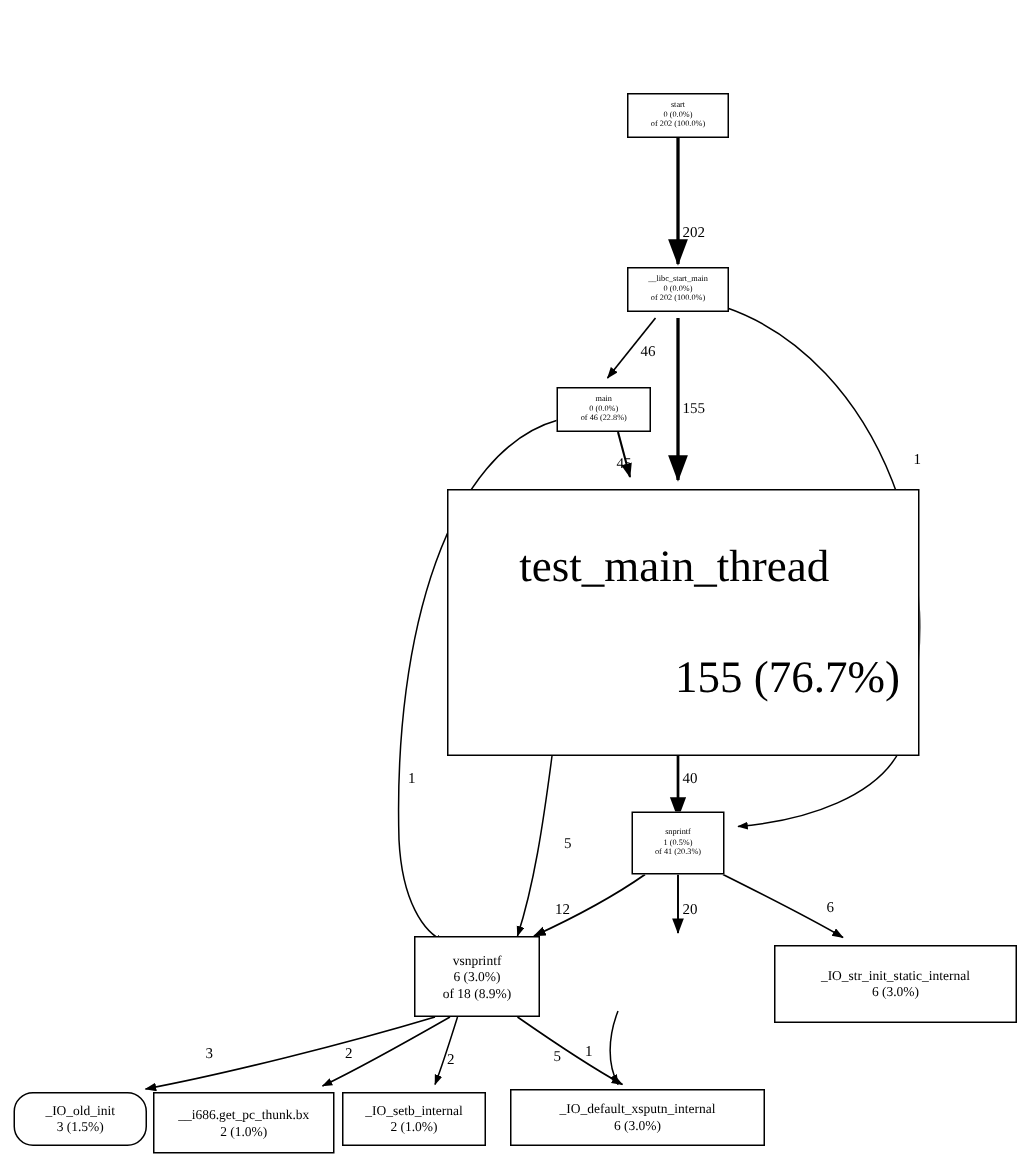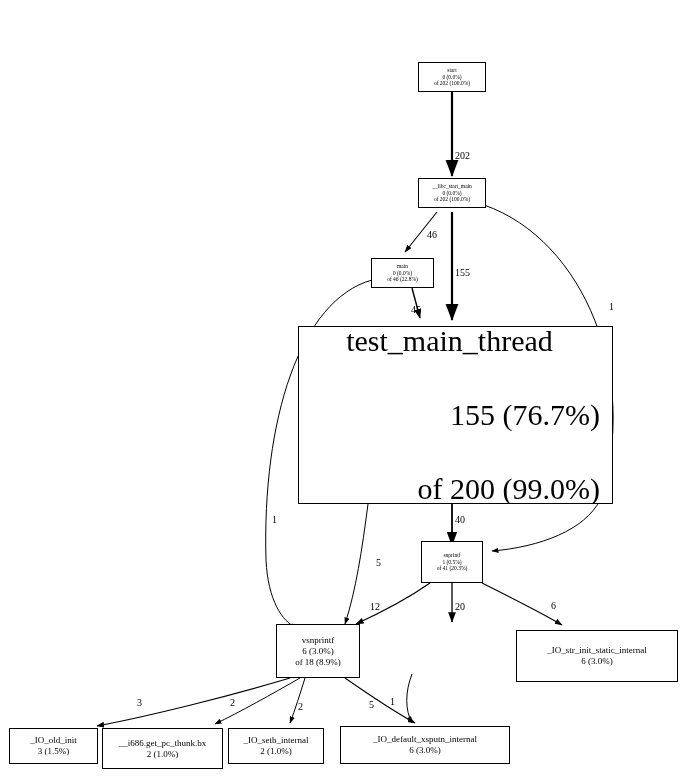--- a/index.html
+++ b/index.html
@@ -141,42 +141,41 @@
 
   <div class="node tiny" id="node-main" style="left:371px; top:258px; width:63px; height:30px;">
     <span class="ln t1">main</span>
     <span class="ln">0 (0.0%)</span>
     <span class="ln">of 46 (22.8%)</span>
   </div>
 
   <div class="node" id="node-test-main-thread" style="left:298px; top:326px; width:315px; height:178px;gap:34px;">
     <span class="ln t1">test_main_thread</span>
     <span class="ln">155 (76.7%)</span>
-    <span class="ln">of 200 (99.0%)</span>
   </div>
 
   <div class="node tiny" id="node-snprintf" style="left:421px; top:541px; width:62px; height:42px;">
     <span class="ln t1">snprintf</span>
     <span class="ln">1 (0.5%)</span>
     <span class="ln">of 41 (20.3%)</span>
   </div>
 
   <div class="node small" id="node-vsnprintf" style="left:276px; top:624px; width:84px; height:54px;justify-content:center;">
     <span class="ln t1">vsnprintf</span>
     <span class="ln">6 (3.0%)</span>
     <span class="ln">of 18 (8.9%)</span>
   </div>
 
 
   <div class="node small" id="node-io-str-init" style="left:516px; top:630px; width:162px; height:52px;">
     <span class="ln t1">_IO_str_init_static_internal</span>
     <span class="ln">6 (3.0%)</span>
   </div>
 
-  <div class="node small" id="node-io-old-init" style="left:9px; top:728px; width:89px; height:36px;">
+  <div class="node small" id="node-io-old-init" style="left:9px; top:728px; width:89px; height:36px;border-radius:13px;">
     <span class="ln t1">_IO_old_init</span>
     <span class="ln">3 (1.5%)</span>
   </div>
 
   <div class="node small" id="node-thunk-bx" style="left:102px; top:728px; width:121px; height:41px;">
     <span class="ln t1">__i686.get_pc_thunk.bx</span>
     <span class="ln">2 (1.0%)</span>
   </div>
 
   <div class="node small" id="node-io-setb" style="left:228px; top:728px; width:96px; height:36px;">

